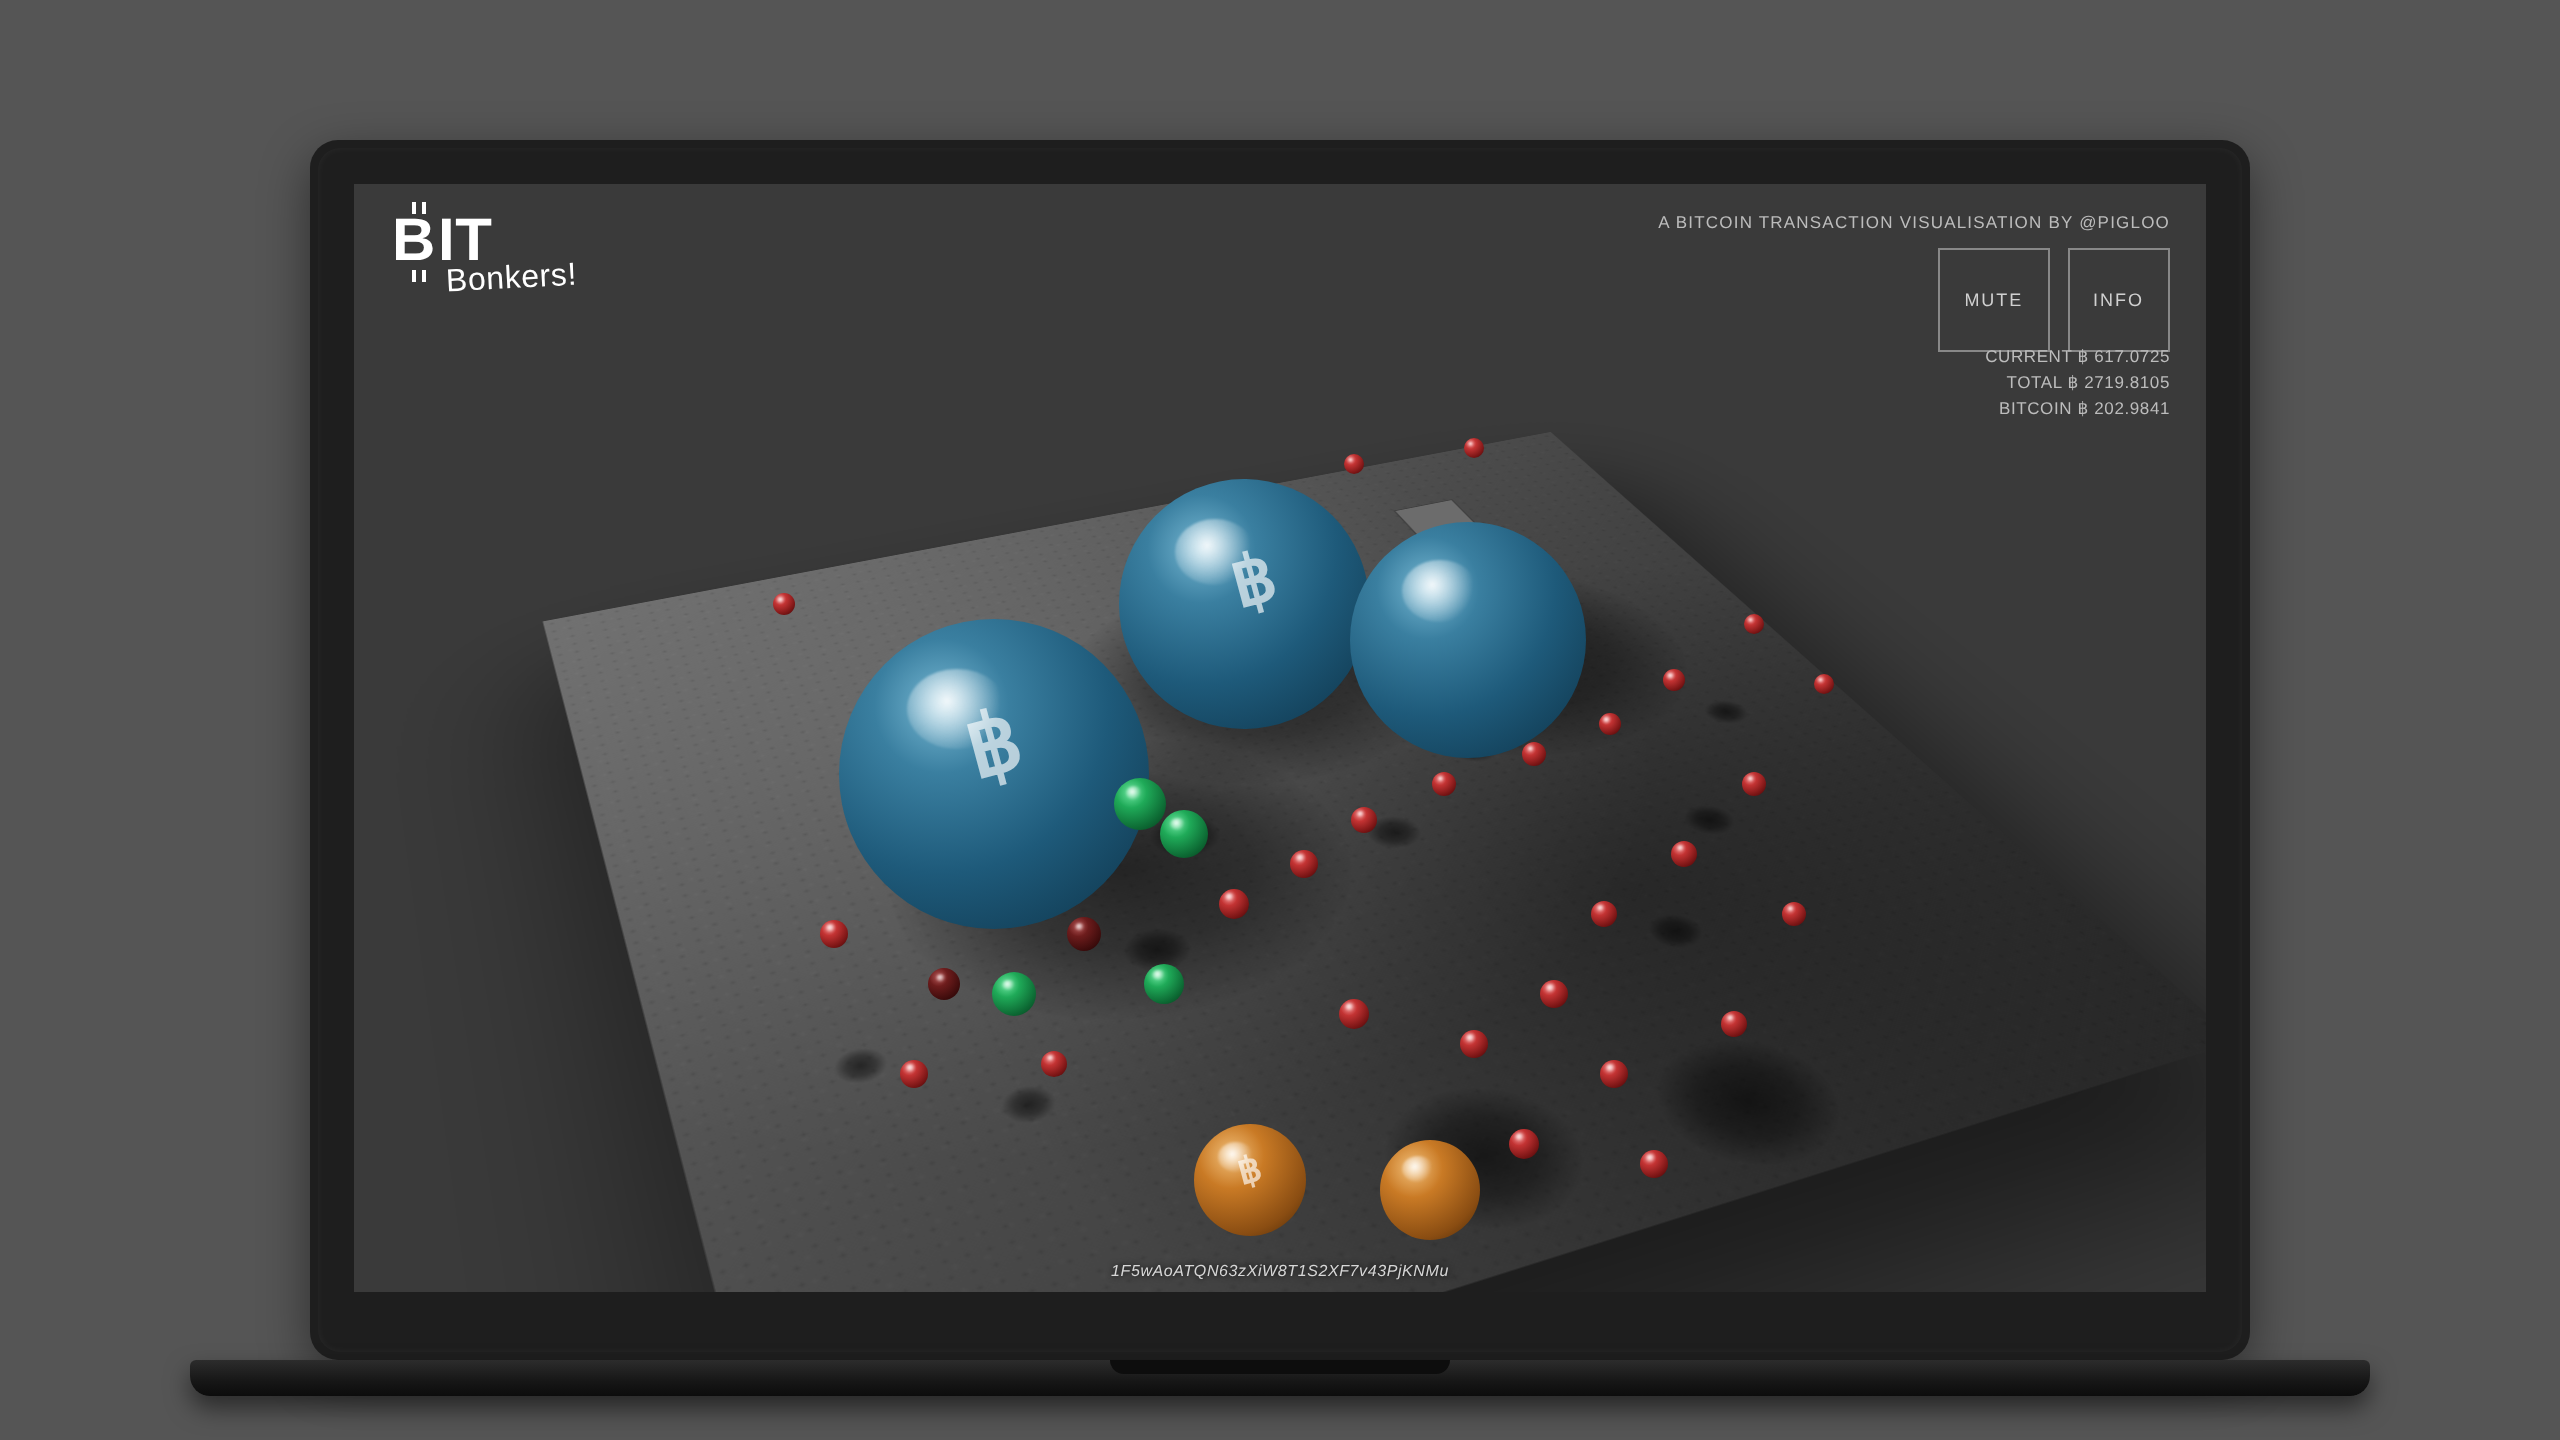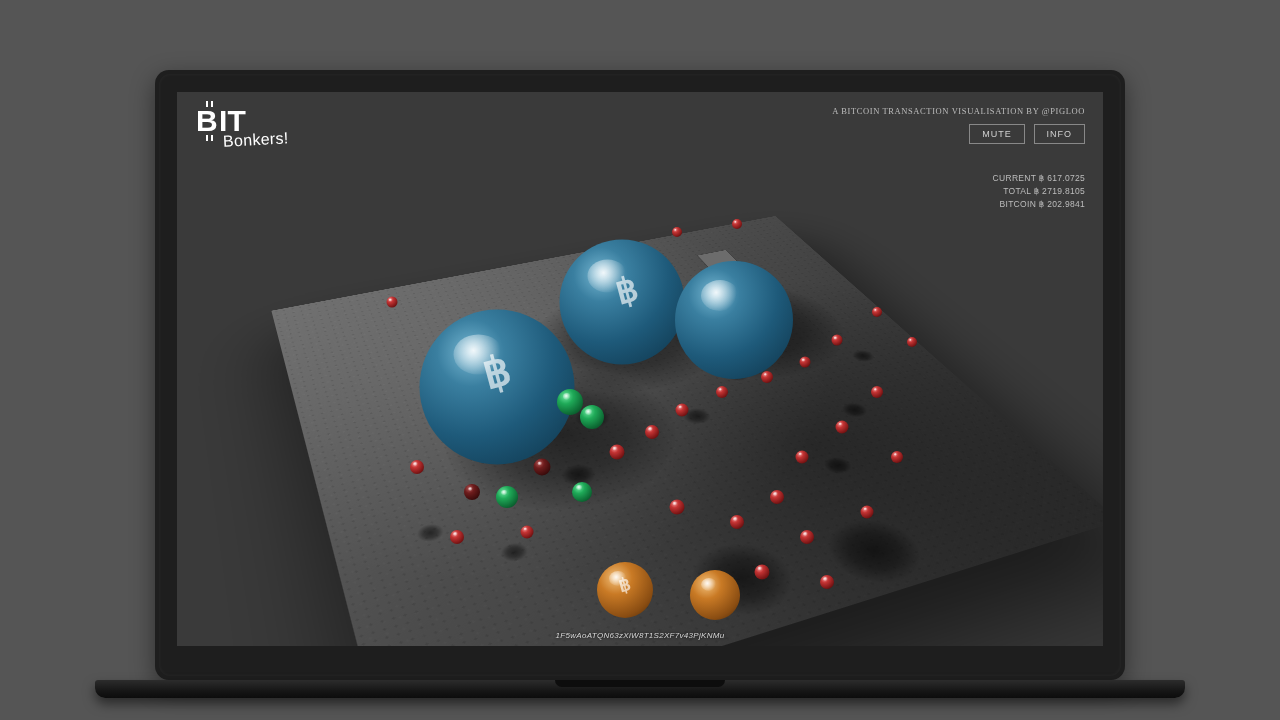--- a/index.html
+++ b/index.html
@@ -119,26 +119,26 @@
   }
   .key .row{line-height:1.45;color:#c0c0c0;}
 
   
   .topright{
     position:absolute;
     top:14px; right:18px;
     text-align:right;
     color:#bcbcbc;
   }
-  .credit{font-size:8.5px; letter-spacing:0.6px;font-family:Liberation Serif, serif;}
+  .credit{font-size:8.5px; letter-spacing:0.6px;}
   .buttons{margin-top:8px;}
   .btn{
     display:inline-block;
     border:1px solid #888;
-    padding:4px 12px;
+    padding:20px 12px;
     font-size:9px;
     letter-spacing:1px;
     color:#d0d0d0;
     margin-left:6px;
     cursor:pointer;
     background:transparent;
   }
 
   
   .stats{

